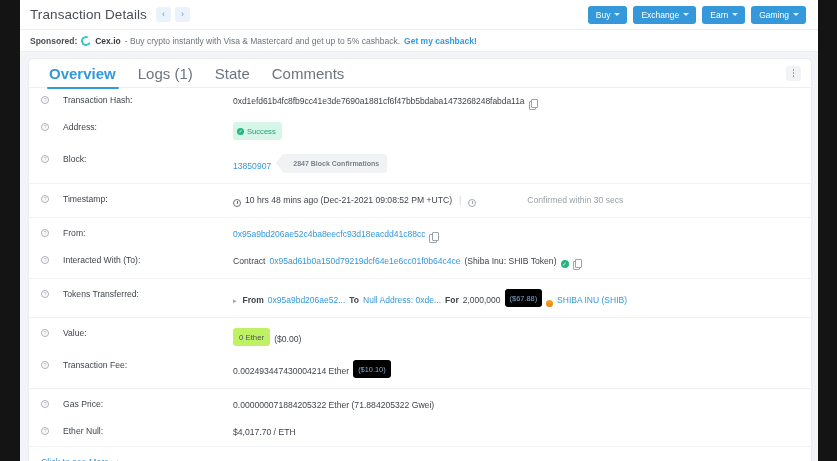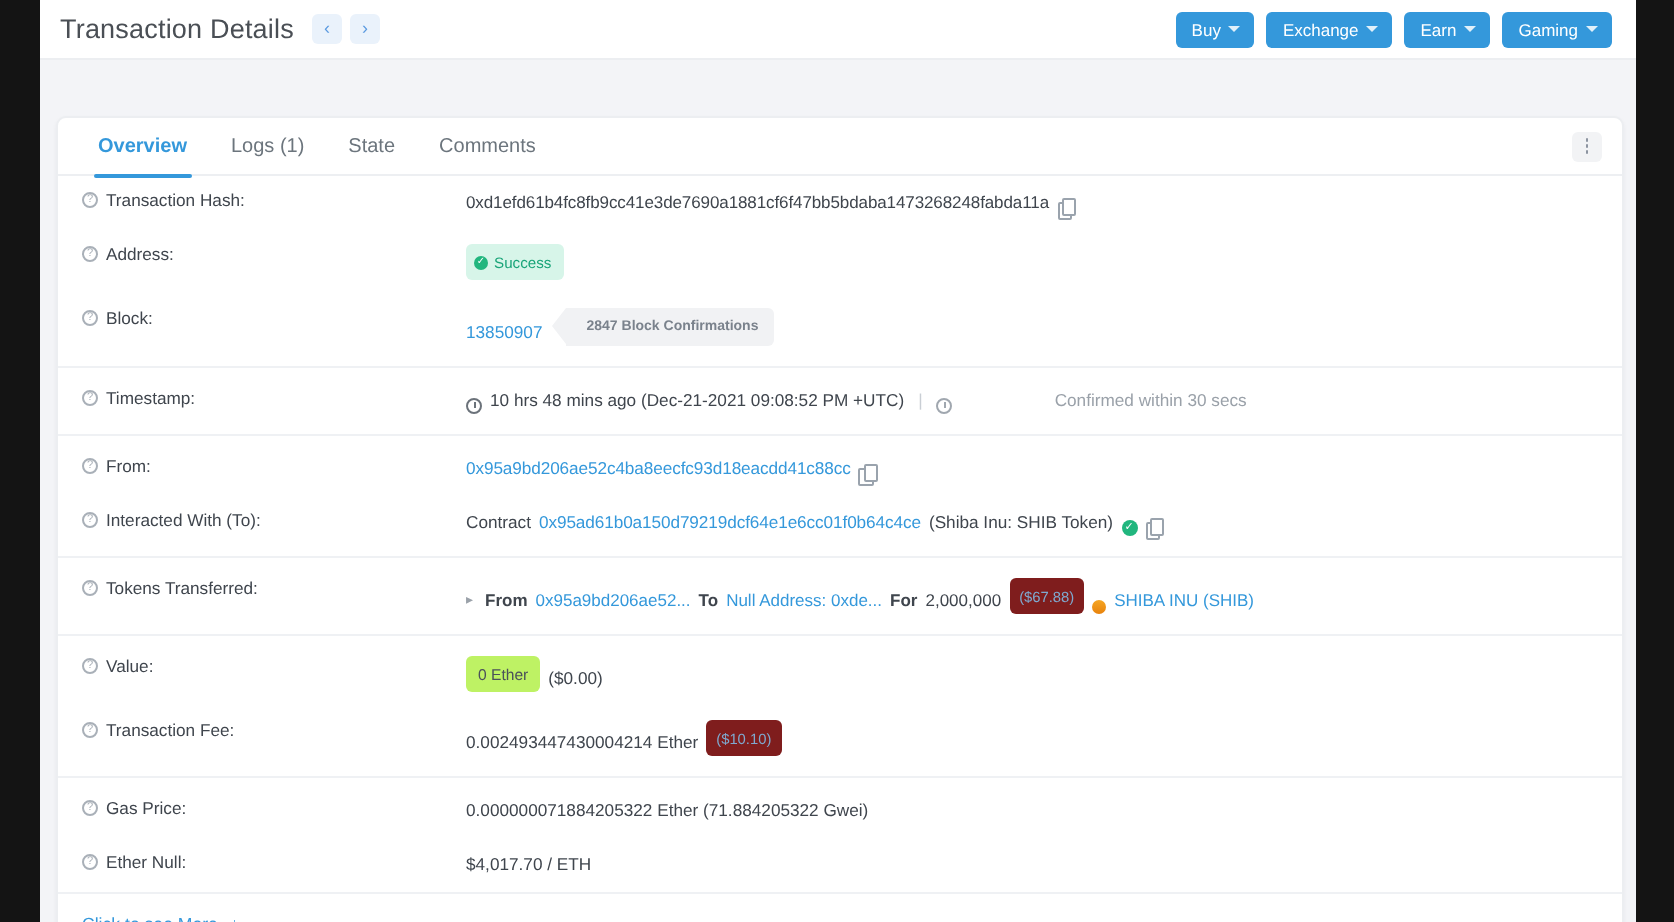--- a/index.html
+++ b/index.html
@@ -103,21 +103,21 @@
   }
   .tabs {
     position: relative;
     display: flex;
     align-items: center;
     height: 29px;
     padding: 0 10px;
     border-bottom: 1px solid #edeff2;
   }
   .tab {
-    font-size: 10px;
+    font-size: 15px;
     color: #6c757d;
     padding: 0 11px;
     height: 29px;
     display: flex; align-items: center;
     position: relative;
     white-space: nowrap;
   }
   .tab:first-child { padding-left: 10px; }
   .tab.active { color: #3498db; font-weight: bold; }
   .tab.active::after {
@@ -146,21 +146,21 @@
     padding: 7px 12px 7px 12px;
     font-size: 8.6px;
     color: #3f454d;
     min-height: 21px;
   }
   .row .lbl {
     width: 192px;
     flex: none;
     display: flex;
     align-items: center;
-    gap: 4px;
+    gap: 14px;
     color: #3f454d;
   }
   .qmark {
     width: 8px; height: 8px;
     border: 1px solid #a9b0b8;
     border-radius: 50%;
     color: #a9b0b8;
     font-size: 5.6px;
     line-height: 6.5px;
     text-align: center;
@@ -235,21 +235,21 @@
   .sep { color: #c9ced4; margin: 0 3px; }
   .divider { height: 1px; background: #eff1f4; margin: 3px 0; }
   .value-chip {
     background: #bef264;
     color: #4b515a;
     font-size: 7.8px;
     padding: 2.5px 6px;
     border-radius: 3px;
   }
   .usd-chip {
-    background: #7f1d1d;
+    background: #000000;
     color: #7fa9cf;
     font-size: 7.4px;
     padding: 2.5px 5px;
     border-radius: 3px;
   }
   .token-row { font-size: 8.5px; }
   .bullet { color: #9aa1a9; font-size: 7px; margin-right: 2px; }
   .bold-dark { font-weight: bold; color: #3f454d; }
   .shib-dot {
     width: 7px; height: 7px; border-radius: 50%;
@@ -296,20 +296,27 @@
           <span>Earn</span>
           <span class="caret"></span>
         </button>
         <button class="btn-blue">
           <span>Gaming</span>
           <span class="caret"></span>
         </button>
       </span>
     </div>
 
+    <div class="sponsored">
+      <b>Sponsored:</b>
+      <span class="cex-logo"></span>
+      <span class="cex-name">Cex.io</span>
+      <span>- Buy crypto instantly with Visa &amp; Mastercard and get up to 5% cashback.</span>
+      <span class="link-b">Get my cashback!</span>
+    </div>
 
     <div class="card">
 
       <div class="tabs">
         <div class="tab active">Overview</div>
         <div class="tab">Logs (1)</div>
         <div class="tab">State</div>
         <div class="tab">Comments</div>
         <div class="kebab">
           <span class="kebab-inner">

